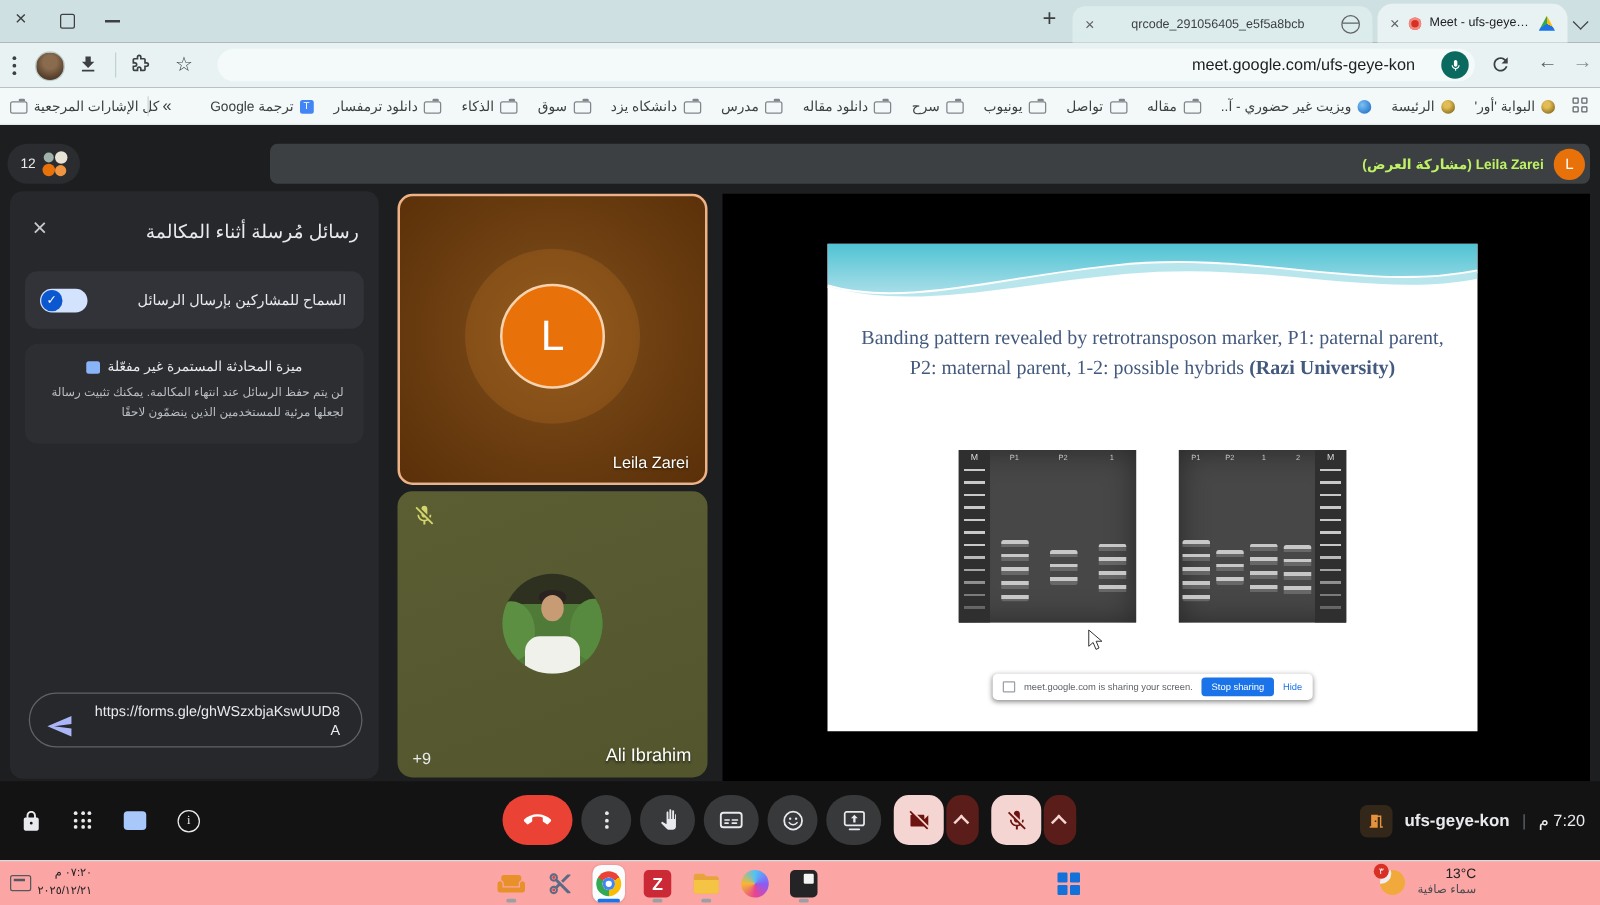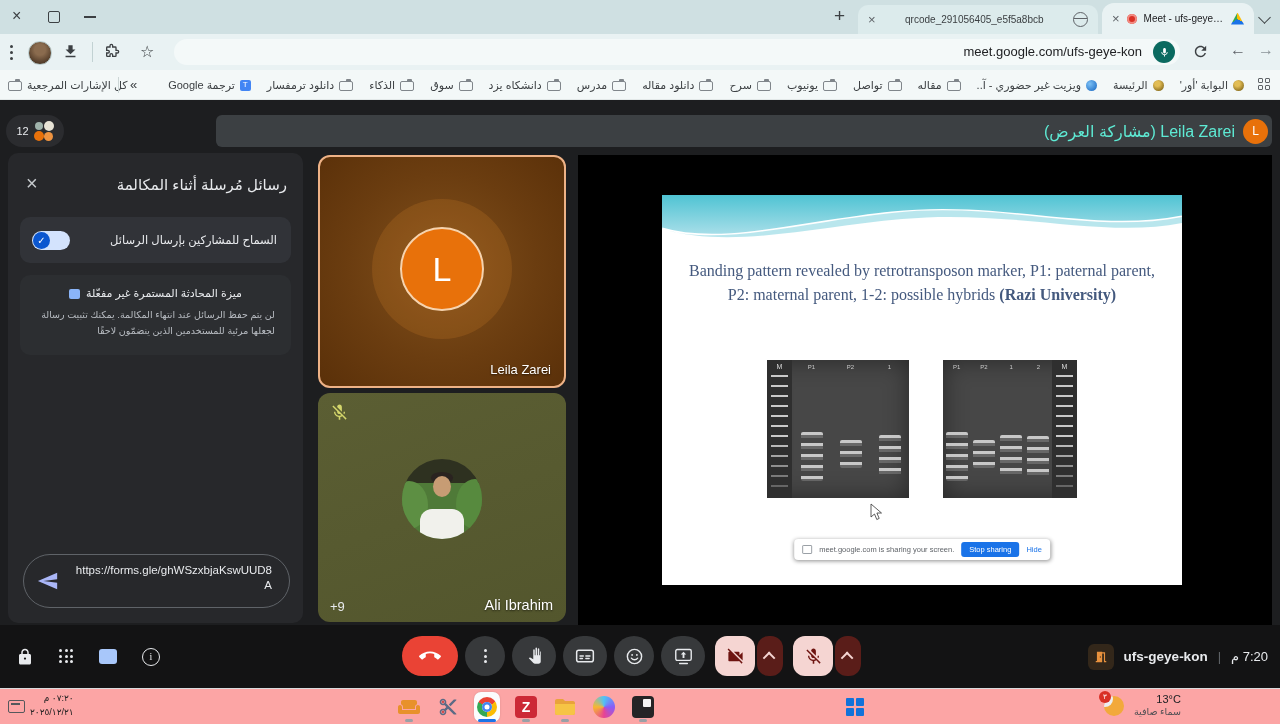--- a/index.html
+++ b/index.html
@@ -26,21 +26,21 @@
   .tab-chevron{position:absolute;left:1260px;top:13px;width:8px;height:8px;border-right:1.8px solid #3c4043;border-bottom:1.8px solid #3c4043;transform:rotate(45deg);}
   
   #toolbar{position:absolute;top:34px;left:0;right:0;height:36px;background:#e9f2f3;}
   .kebab{left:10px;top:11px;width:3px;}
   .kebab i{display:block;width:3px;height:3px;border-radius:50%;background:#3c4043;margin-bottom:3px;}
   .avatar-sm{left:28px;top:7px;width:22px;height:22px;border-radius:50%;background:radial-gradient(circle at 50% 35%,#8a6b4e 30%,#57402c 70%,#3c2c1e);border:1px solid #b9cccd;}
   .tool-ic{position:absolute;color:#3c4043;}
   .tool-div{left:92px;top:8px;width:1px;height:20px;background:#c2d2d3;}
   .star{left:140px;top:8px;font-size:16px;}
   .addr{left:174px;top:5px;width:1006px;height:26px;border-radius:13px;background:#f4f9f9;position:absolute;}
-  .addr .url{position:absolute;right:38px;top:0;line-height:26px;font-size:13px;color:#202124;}
+  .addr .url{position:absolute;right:48px;top:0;line-height:26px;font-size:13px;color:#202124;}
   .mic-circle{position:absolute;right:5px;top:2px;width:22px;height:22px;border-radius:50%;background:#0b6a60;display:flex;align-items:center;justify-content:center;}
   .nav-arrow{position:absolute;top:7px;font-size:16px;color:#5f6368;}
   
   #bmbar{position:absolute;top:70px;left:0;right:0;height:30px;background:#f3f8f8;border-bottom:1px solid #e2e8e8;box-sizing:border-box;}
   .bm-item{display:flex;align-items:center;gap:5px;white-space:nowrap;font-size:11px;color:#3c4043;}
   .bm-all{position:absolute;left:8px;top:0;height:30px;}
   .bm-divider{position:absolute;left:118px;top:7px;width:1px;height:16px;background:#ccd6d6;}
   .bm-ovf{position:absolute;left:130px;top:0;line-height:30px;font-size:13px;color:#3c4043;}
   .bm-list{position:absolute;left:152px;right:36px;top:0;height:30px;display:flex;align-items:center;gap:16px;overflow:hidden;}
   .bm-icon{width:12px;height:10px;flex:none;position:relative;}
@@ -55,36 +55,36 @@
   
   #meet{position:absolute;top:100px;left:0;right:0;bottom:36px;background:#1d1e20;}
   .count-pill{position:absolute;left:6px;top:15px;height:32px;width:58px;border-radius:16px;background:#2b2c2f;display:flex;align-items:center;justify-content:center;gap:5px;color:#e8eaed;font-size:11px;}
   .clus{width:20px;height:20px;position:relative;}
   .clus i{position:absolute;border-radius:50%;}
   .clus .c1{left:1px;top:1px;width:8px;height:8px;background:#9fb3ab;}
   .clus .c2{right:0;top:0;width:10px;height:10px;background:#e7e3d6;}
   .clus .c3{left:0;bottom:0;width:10px;height:10px;background:#e8710a;}
   .clus .c4{right:1px;bottom:0;width:9px;height:9px;background:#ef9440;}
   .presenter-bar{position:absolute;left:216px;right:8px;top:15px;height:32px;border-radius:6px;background:#3c4043;display:flex;align-items:center;justify-content:flex-end;gap:8px;padding:0 4px;box-sizing:border-box;}
-  .presenter-name{font-size:16px;color:#5eead4;}
+  .presenter-name{font-size:11px;color:#bef264;font-weight:bold;}
   .presenter-avatar{width:25px;height:25px;border-radius:50%;background:#e8710a;color:#fff;font-size:12px;display:flex;align-items:center;justify-content:center;}
   
   .chat-panel{position:absolute;left:8px;top:53px;width:295px;height:470px;background:#27282b;border-radius:10px;}
   .chat-close{position:absolute;left:18px;top:20px;font-size:20px;color:#c6cacd;line-height:20px;}
   .chat-title{position:absolute;right:16px;top:23px;font-size:15px;color:#e8eaed;}
   .toggle-row{position:absolute;left:12px;right:12px;top:64px;height:46px;background:#313338;border-radius:10px;}
   .toggle-label{position:absolute;right:14px;top:16px;font-size:11.5px;color:#e8eaed;}
   .switch{position:absolute;left:12px;top:14px;width:38px;height:19px;border-radius:10px;background:#d3e3fd;}
   .switch .knob{position:absolute;left:1px;top:1px;width:17px;height:17px;border-radius:50%;background:#0b57d0;color:#fff;font-size:10px;display:flex;align-items:center;justify-content:center;}
   .info-box{position:absolute;left:12px;right:12px;top:122px;height:80px;background:#2c2e31;border-radius:10px;box-sizing:border-box;padding-top:12px;}
   .info-line1{display:flex;justify-content:center;align-items:center;gap:6px;font-size:11px;color:#e8eaed;}
   .chat-ic{width:11px;height:10px;background:#8ab4f8;border-radius:2px;position:relative;flex:none;}
   .chat-ic:after{content:"";position:absolute;left:2px;bottom:-3px;border:3px solid transparent;border-top-color:#8ab4f8;}
   .info-body{margin-top:7px;padding:0 16px;font-size:9.5px;line-height:1.65;color:#b9bdc3;text-align:right;}
-  .input-pill{position:absolute;left:15px;right:13px;top:401px;height:54px;border:1px solid #5f6368;border-radius:27px;box-sizing:border-box;}
+  .input-pill{position:absolute;left:15px;right:13px;top:401px;height:44px;border:1px solid #5f6368;border-radius:27px;box-sizing:border-box;}
   .send-ic{position:absolute;left:13px;top:15px;}
   .msg{position:absolute;right:17px;top:9px;text-align:right;color:#e8eaed;}
   .msg .lnk{font-size:11.5px;display:block;}
   .msg .sfx{font-size:11.5px;display:block;margin-top:3px;}
   
   .tile{position:absolute;left:318px;width:248px;border-radius:12px;overflow:hidden;}
   .tile-1{top:55px;height:233px;background:radial-gradient(circle at 50% 48%,#82511c 0%,#6b3d10 55%,#5a3009 100%);border:2px solid #eeb286;box-sizing:border-box;}
   .halo{position:absolute;left:52px;top:42px;width:140px;height:140px;border-radius:50%;background:rgba(240,150,50,.16);}
   .big-avatar{position:absolute;left:80px;top:70px;width:84px;height:84px;border-radius:50%;background:#e8710a;border:2px solid #f6d3ae;box-sizing:border-box;display:flex;align-items:center;justify-content:center;color:#fff;font-size:34px;font-weight:300;}
   .tile-name{position:absolute;right:13px;bottom:9px;color:#fff;font-size:13px;text-shadow:0 1px 2px rgba(0,0,0,.6);}

